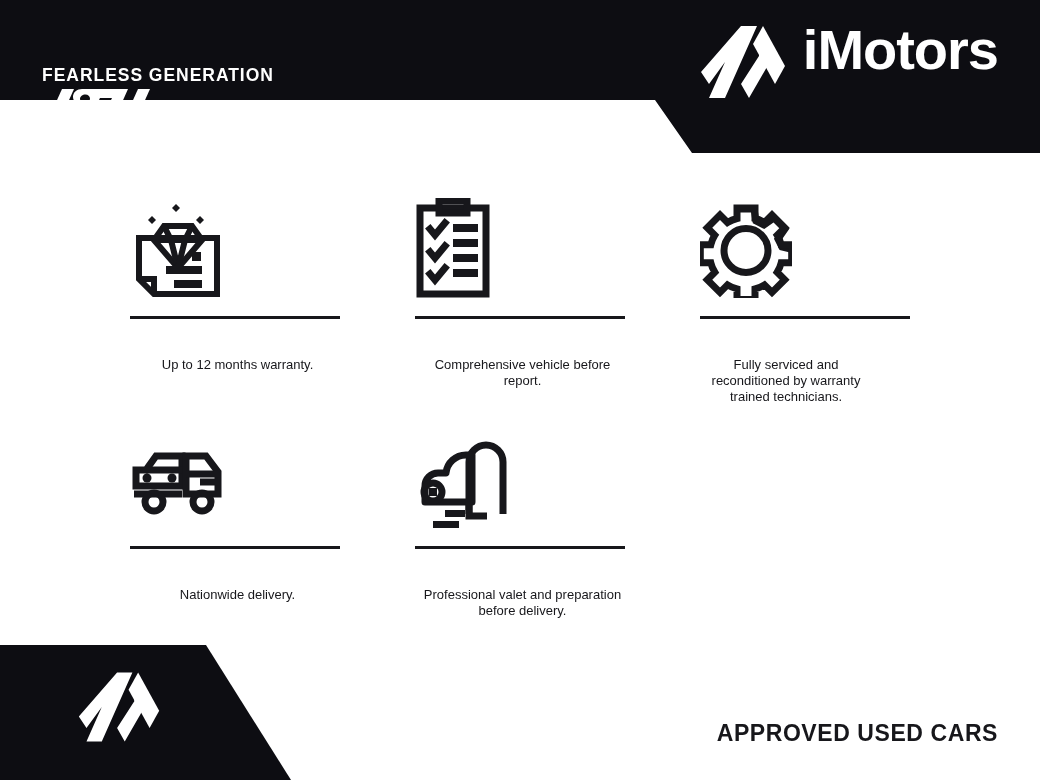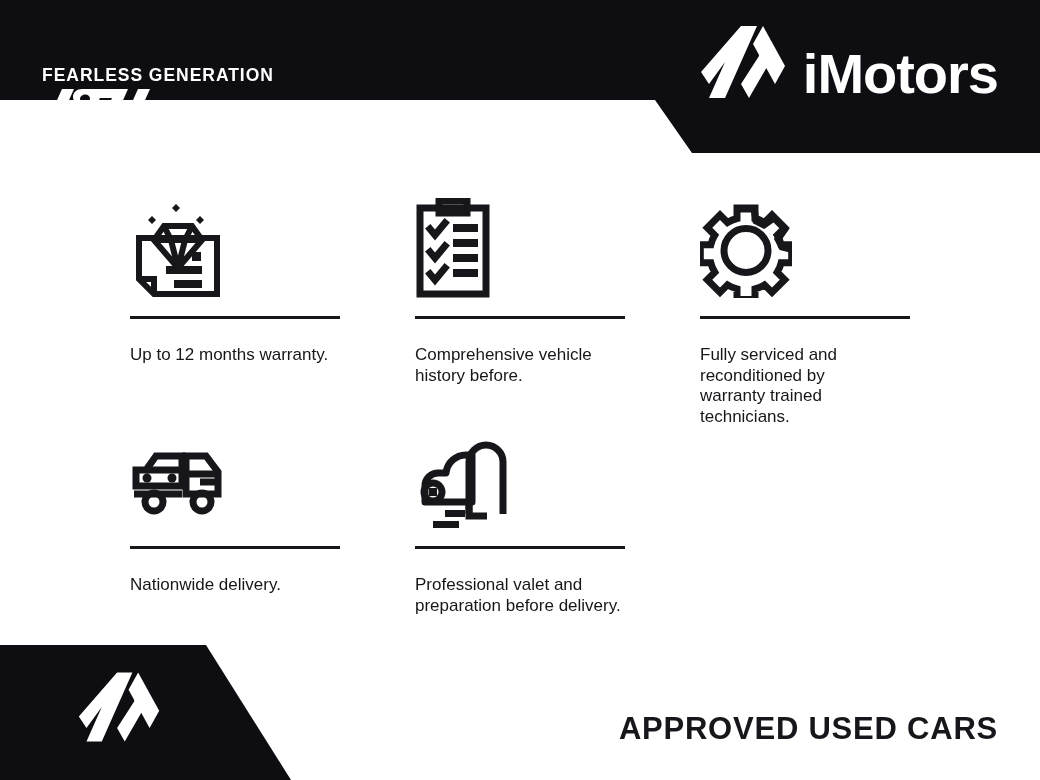--- a/index.html
+++ b/index.html
@@ -52,21 +52,21 @@
     height:44px;
     width:110px;
     position:relative;
   }
   .year-mark svg { display:block; }
 
   .brand-right {
     position:absolute;
     right:42px; top:22px;
     display:flex;
-    align-items:flex-end;
+    align-items:flex-start;
     gap:14px;
   }
   .logo-mark { width:92px; height:80px; display:block; }
   .logo-word {
     font-size:56px;
     font-weight:bold;
     color:#ffffff;
     letter-spacing:-0.018em;
     line-height:1;
     white-space:nowrap;
@@ -99,25 +99,26 @@
   .icon-box svg { display:block; }
 
   .rule {
     width:210px;
     height:3px;
     background:#17171b;
     margin-top:18px;
   }
 
   .feature-text {
-    margin-top:26px;
-    font-size:17px;
+    margin-top:38px;
+    font-size:13px;
     line-height:1.22;
     color:#17171b;
     width:215px;
+    text-align:center;
   }
   .feature.col-3 .feature-text { width:172px; }
 
   
   .footer {
     position:absolute;
     left:0; bottom:0;
     width:1040px; height:145px;
   }
   .footer-shape {
@@ -131,21 +132,21 @@
     position:absolute;
     left:75px; top:28px;
     width:88px; height:88px;
   }
   .footer-logo svg { display:block; }
 
   .footer-tagline {
     position:absolute;
     right:42px;
     bottom:33px;
-    font-size:31px;
+    font-size:23px;
     font-weight:bold;
     letter-spacing:0.025em;
     color:#17171b;
     white-space:nowrap;
   }
 </style>
 </head>
 <body>
 
 <div class="page">
@@ -239,21 +240,21 @@
               <rect x="38" y="71" width="25" height="8"></rect>
             </g>
             <g fill="none" stroke="#17171b" stroke-width="7" stroke-linecap="square" stroke-linejoin="miter">
               <polyline points="15,31 20,37 30,25"></polyline>
               <polyline points="15,54 20,60 30,48"></polyline>
               <polyline points="15,76 20,82 30,70"></polyline>
             </g>
           </svg>
         </div>
         <div class="rule"></div>
-        <div class="feature-text">Comprehensive vehicle history before.</div>
+        <div class="feature-text">Comprehensive vehicle before report.</div>
       </div>
 
       <div class="feature col-3">
         <div class="icon-box">
           <svg width="92" height="95" viewBox="0 0 92 95" aria-hidden="true">
             <g fill="none" stroke="#17171b" stroke-width="7" stroke-linejoin="miter">
               <path d="M38,6 L54,6 L56,18 L64,22 L74,15 L85,26 L78,36 L82,44 L94,47
                        L94,47"></path>
             </g>
 

